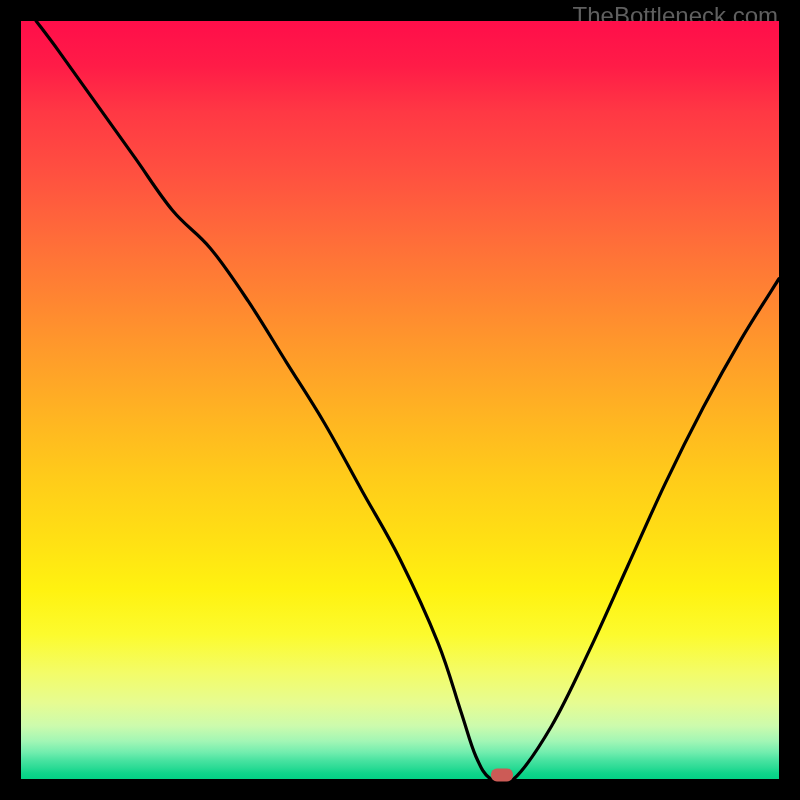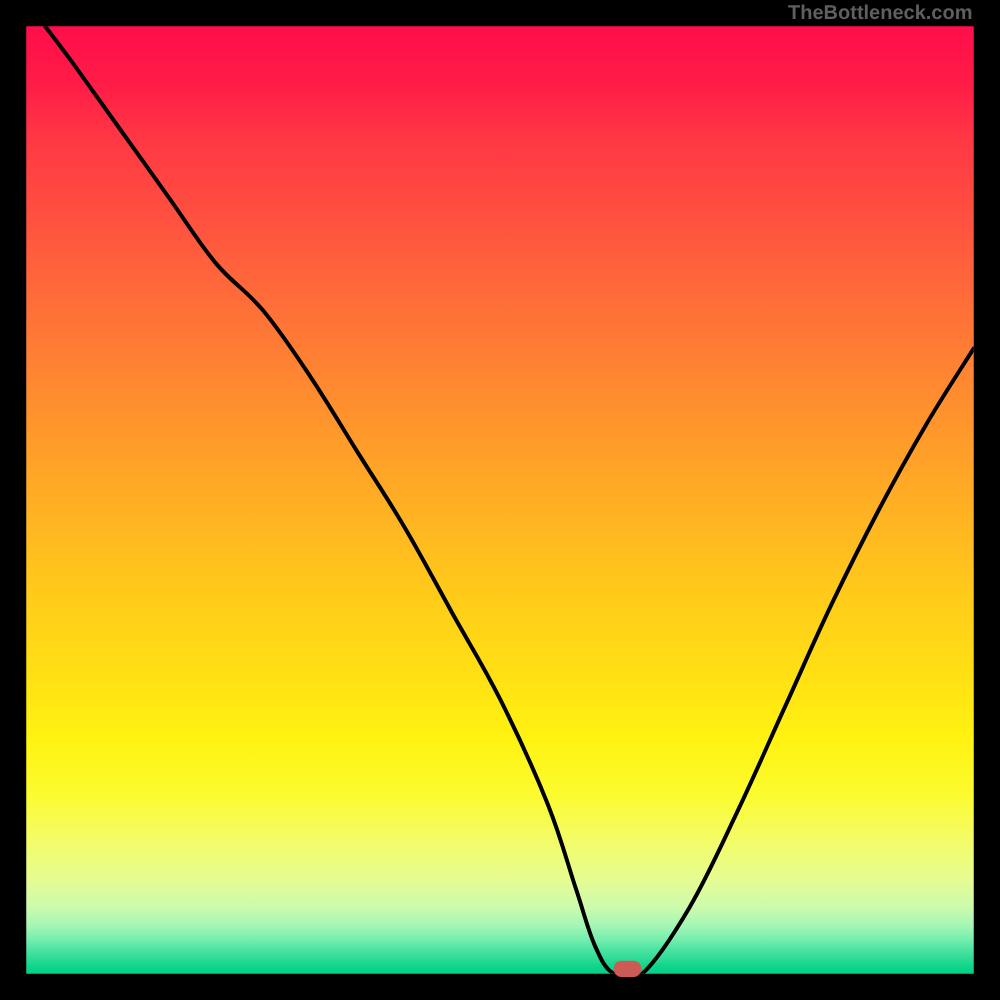--- a/index.html
+++ b/index.html
@@ -45,22 +45,22 @@
       #2bdb95 98.5%,
       #10d58b 99.2%,
       #03d185 100%
     );
   }
   .attribution {
     position: absolute;
     top: 2px;
     right: 22px;
     color: #5f5f5f;
-    font-size: 16px;
-    font-weight: 700;
+    font-size: 24px;
+    font-weight: 400;
     letter-spacing: 0;
   }
   svg.curve {
     position: absolute;
     left: 0;
     top: 0;
     width: 758px;
     height: 758px;
   }
   .marker {

